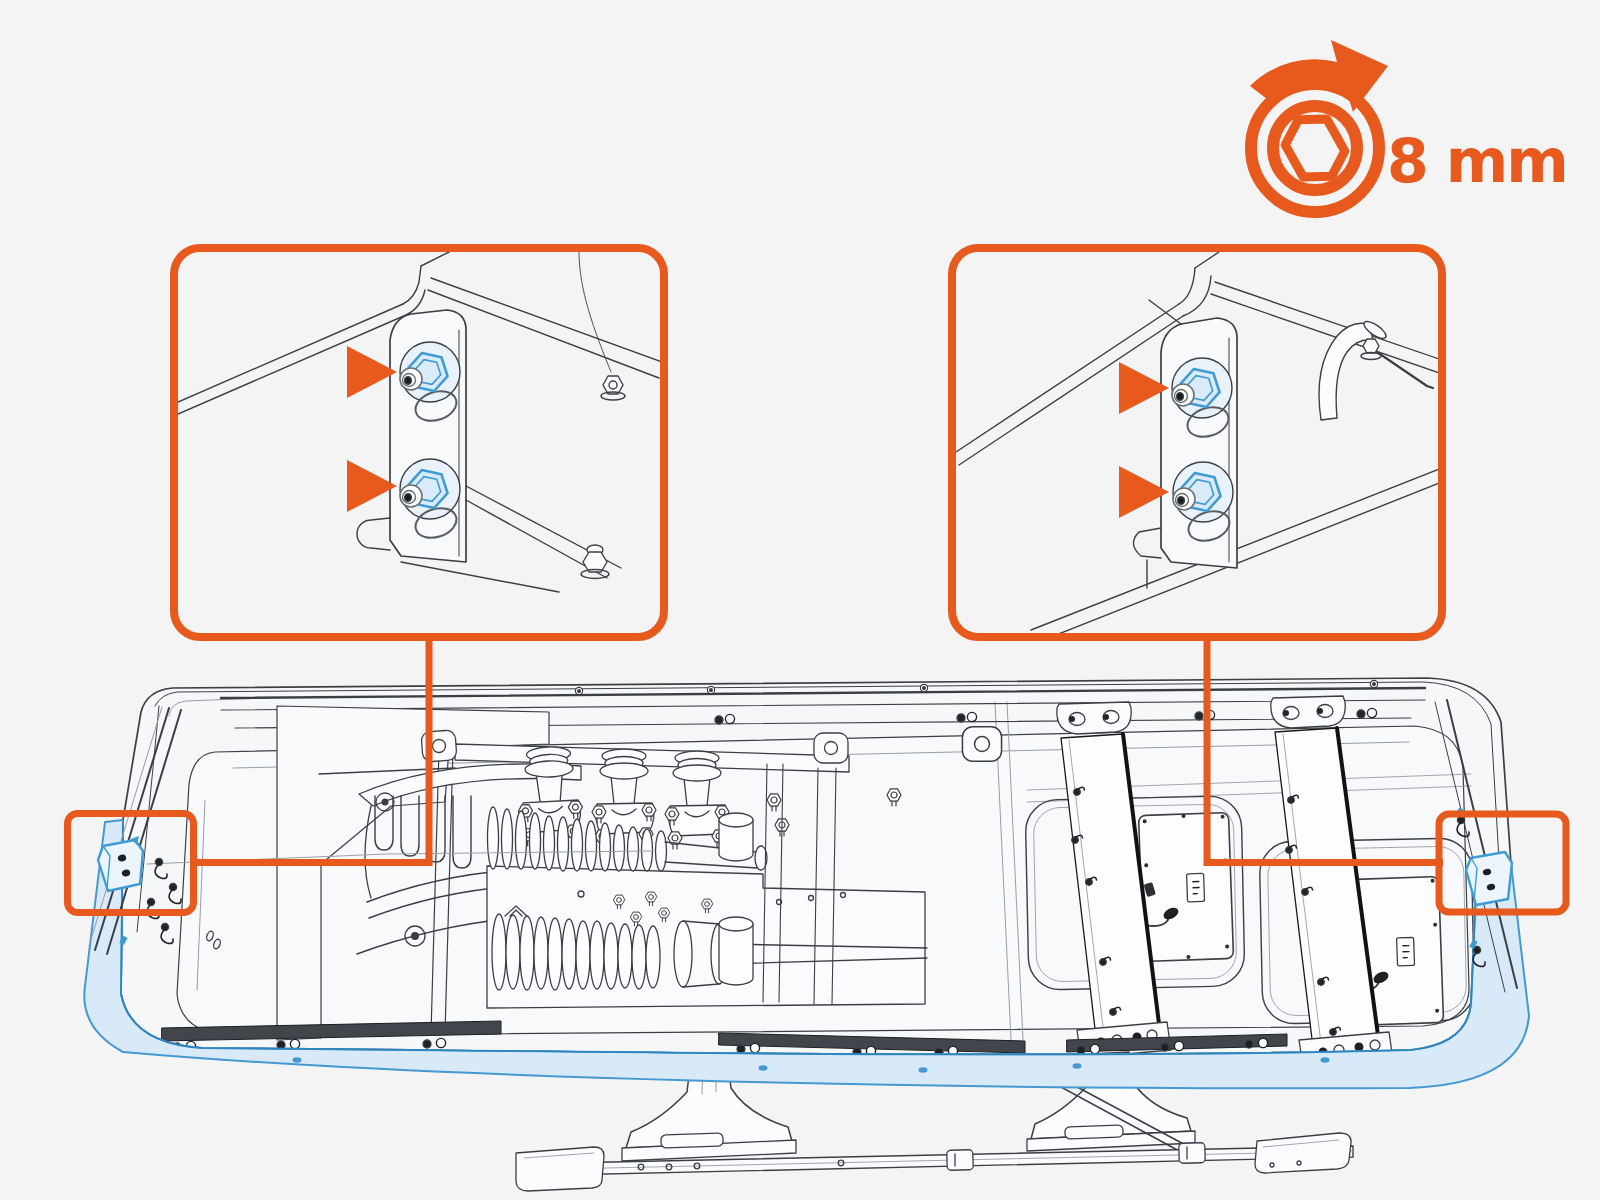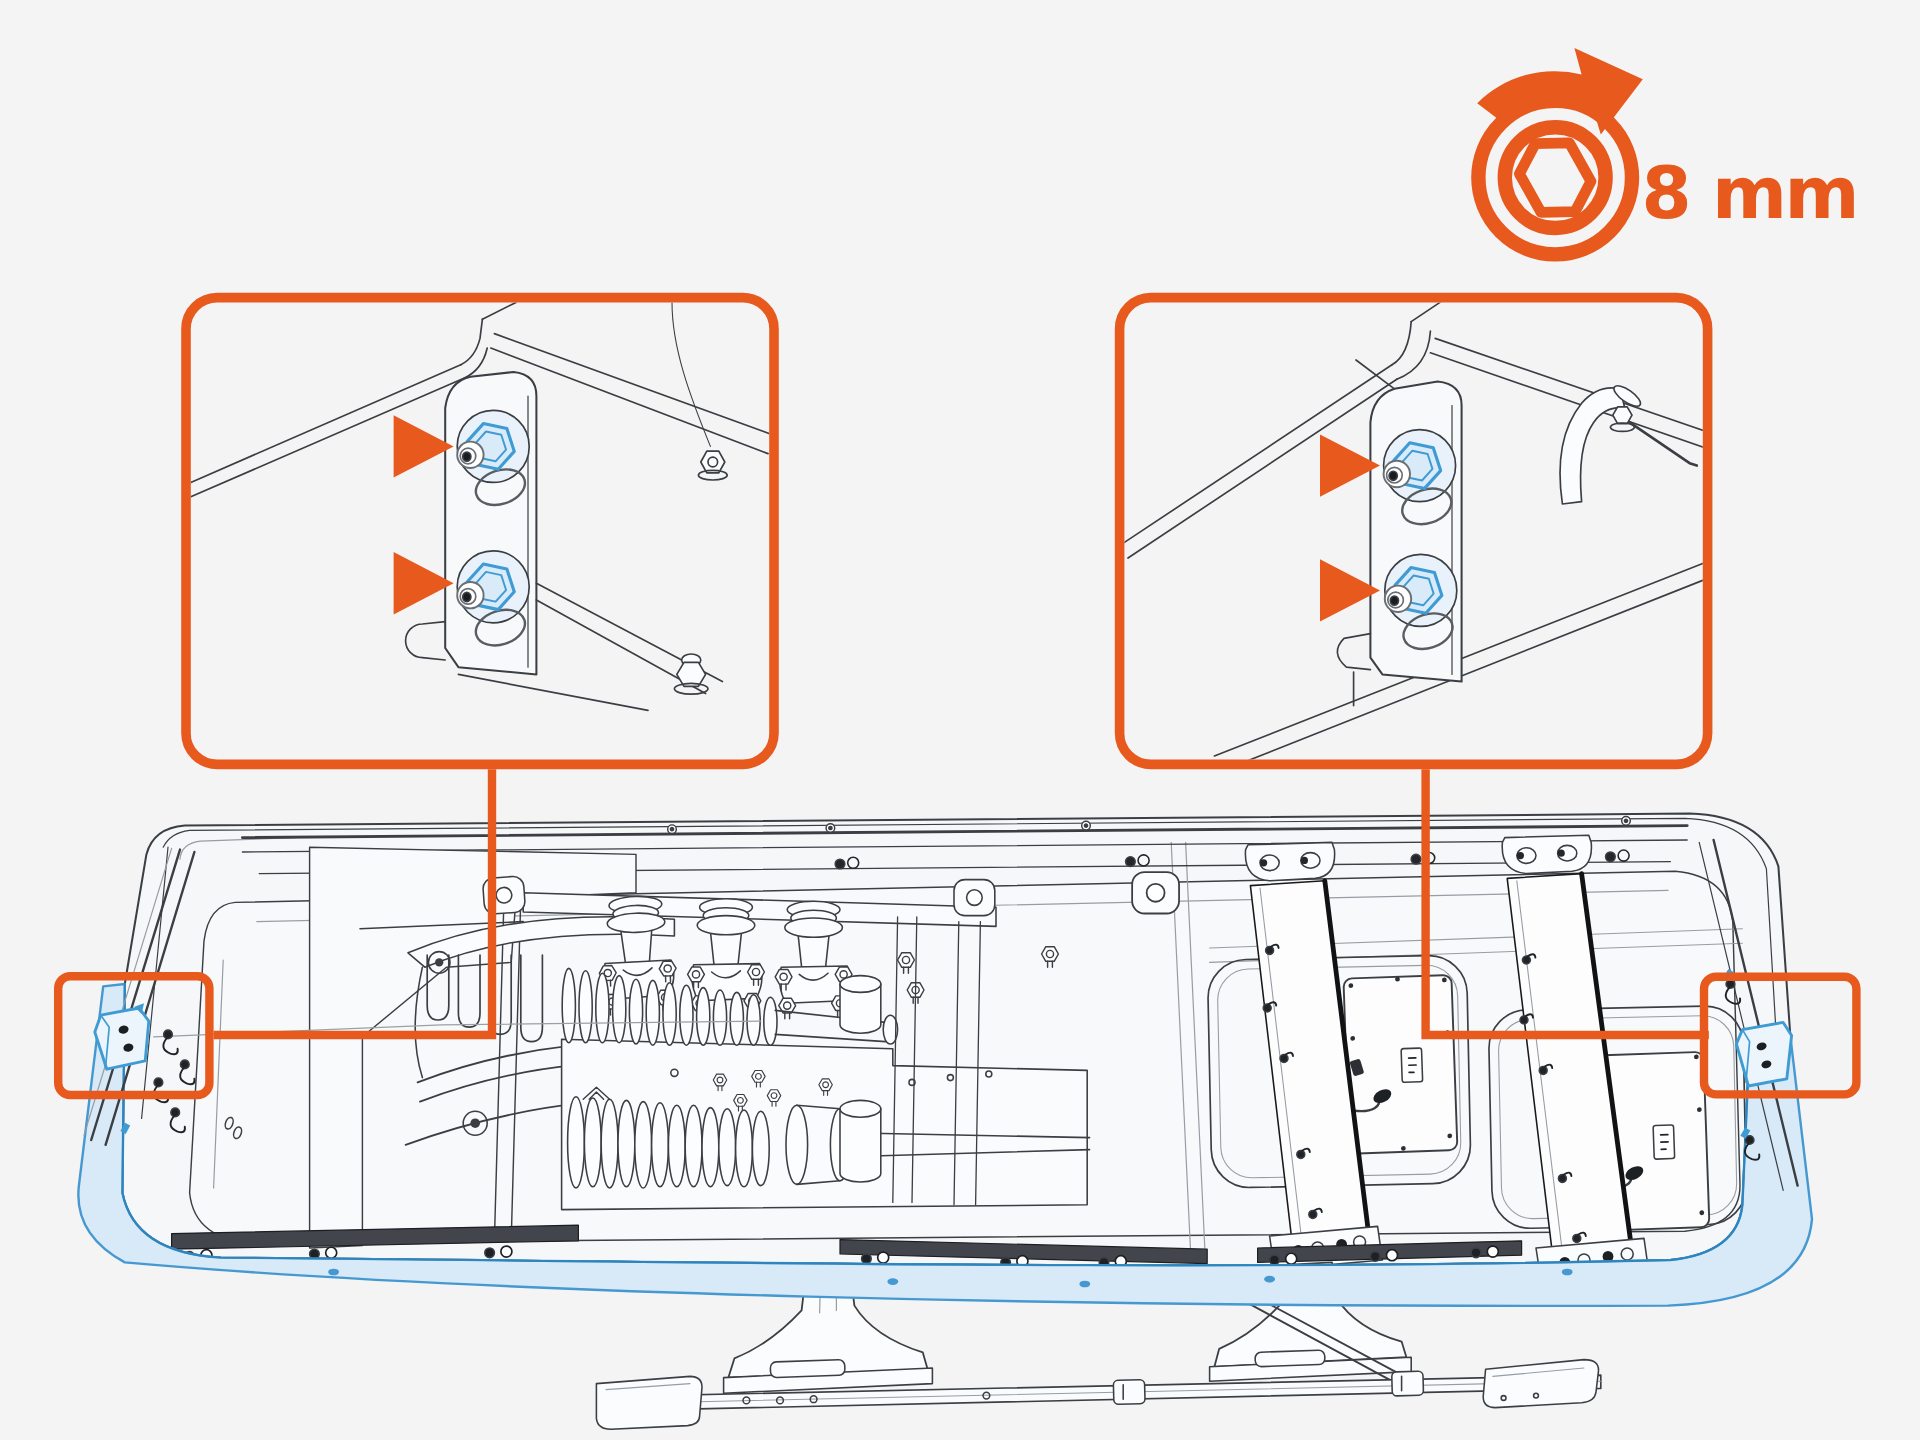--- a/index.html
+++ b/index.html
@@ -2,21 +2,21 @@
 <html style="--bg: #f4f4f5; --accent: #e7591d; --line: #3b3f44; --hl-fill: #d9eaf8; --hl-stroke: #3f9bd4; --band-fill: #d8e9f7; --band-stroke: #4598d0;"><head>
 <meta charset="utf-8">
 <style>
   :root{
     --bg:#f4f4f5; --accent:#e7591d; --line:#3b3f44;
     --hl-fill:#d9eaf8; --hl-stroke:#3f9bd4;
     --band-fill:#d8e9f7; --band-stroke:#4598d0;
   }
   html,body{margin:0;padding:0;}
   body{background:var(--bg);width:1600px;height:1200px;overflow:hidden;}
-  .stage{position:relative;width:1480px;height:1200px;background:var(--bg);}
+  .stage{position:relative;width:1480px;height:1200px;background:var(--bg);margin-left:19px;}
   svg{display:block;}
   text.badge{font-family:"DejaVu Sans","Liberation Sans",sans-serif;font-weight:bold;letter-spacing:-2px;}
 </style>
 </head>
 <body>
 
 <div class="stage">
 <svg width="1600" height="1200" viewBox="0 0 1600 1200">
   <defs>
     <g id="hexnut" stroke="#3b3f44" stroke-width="1.2">

